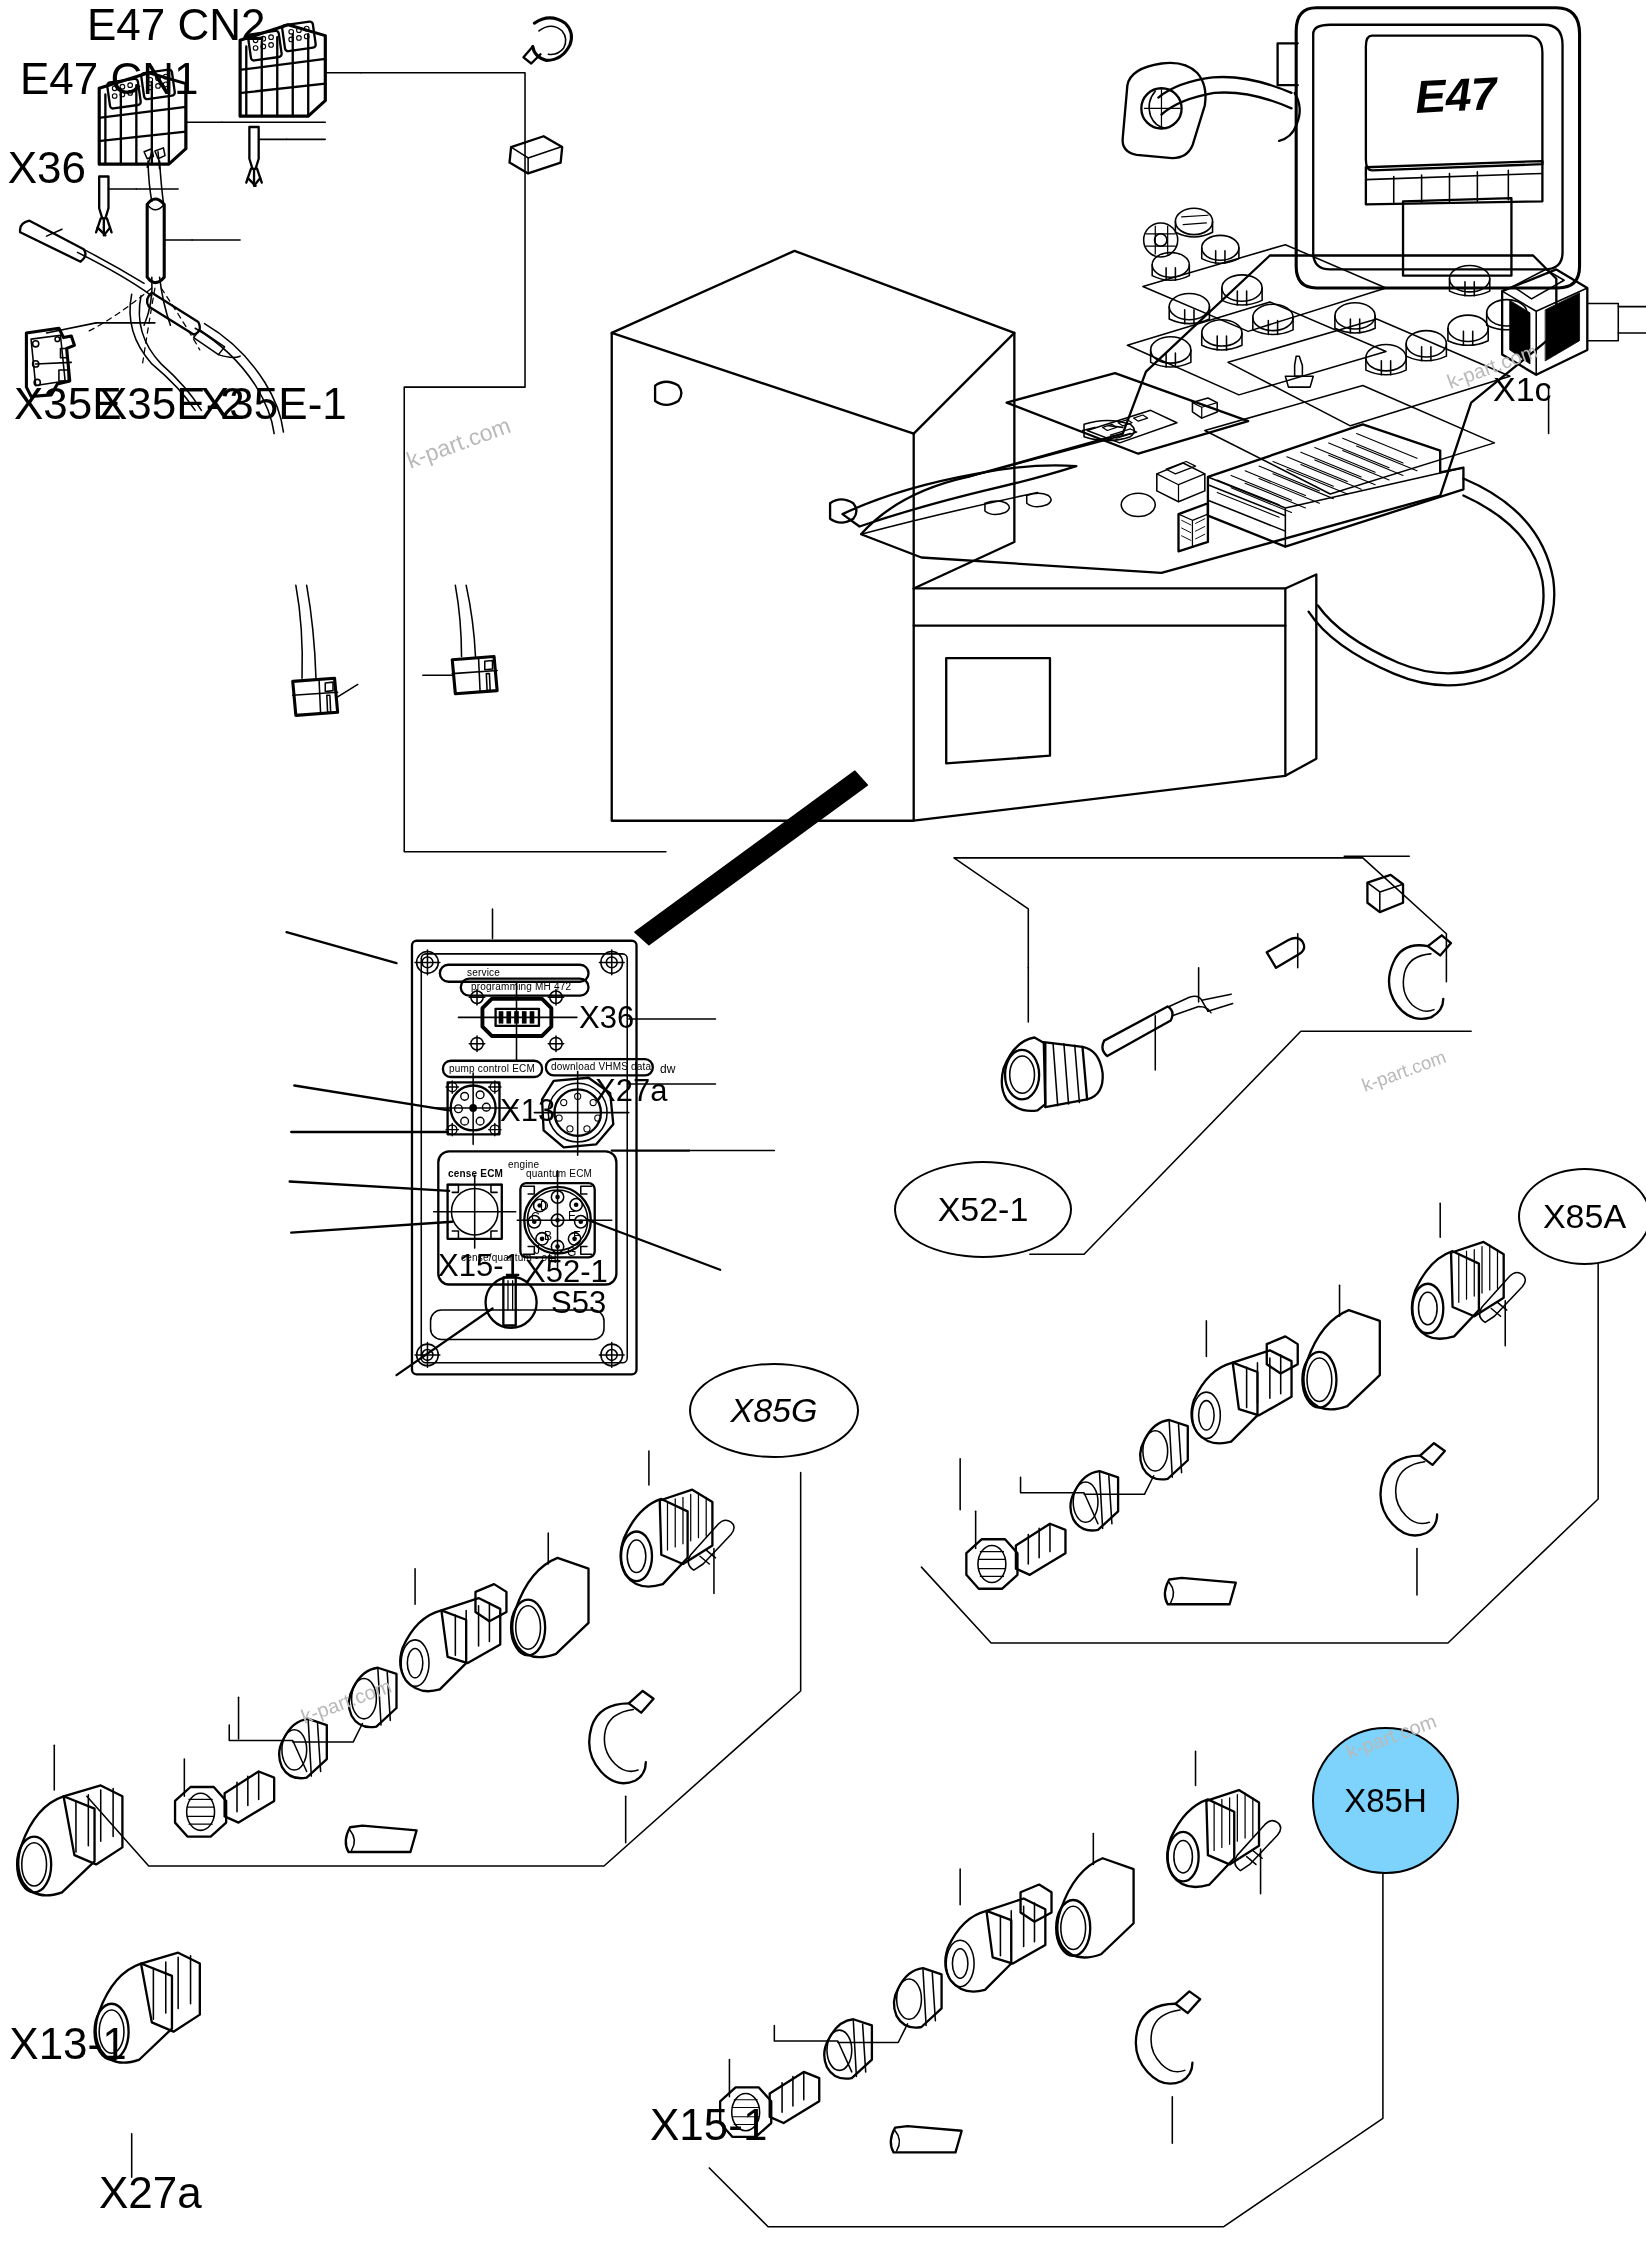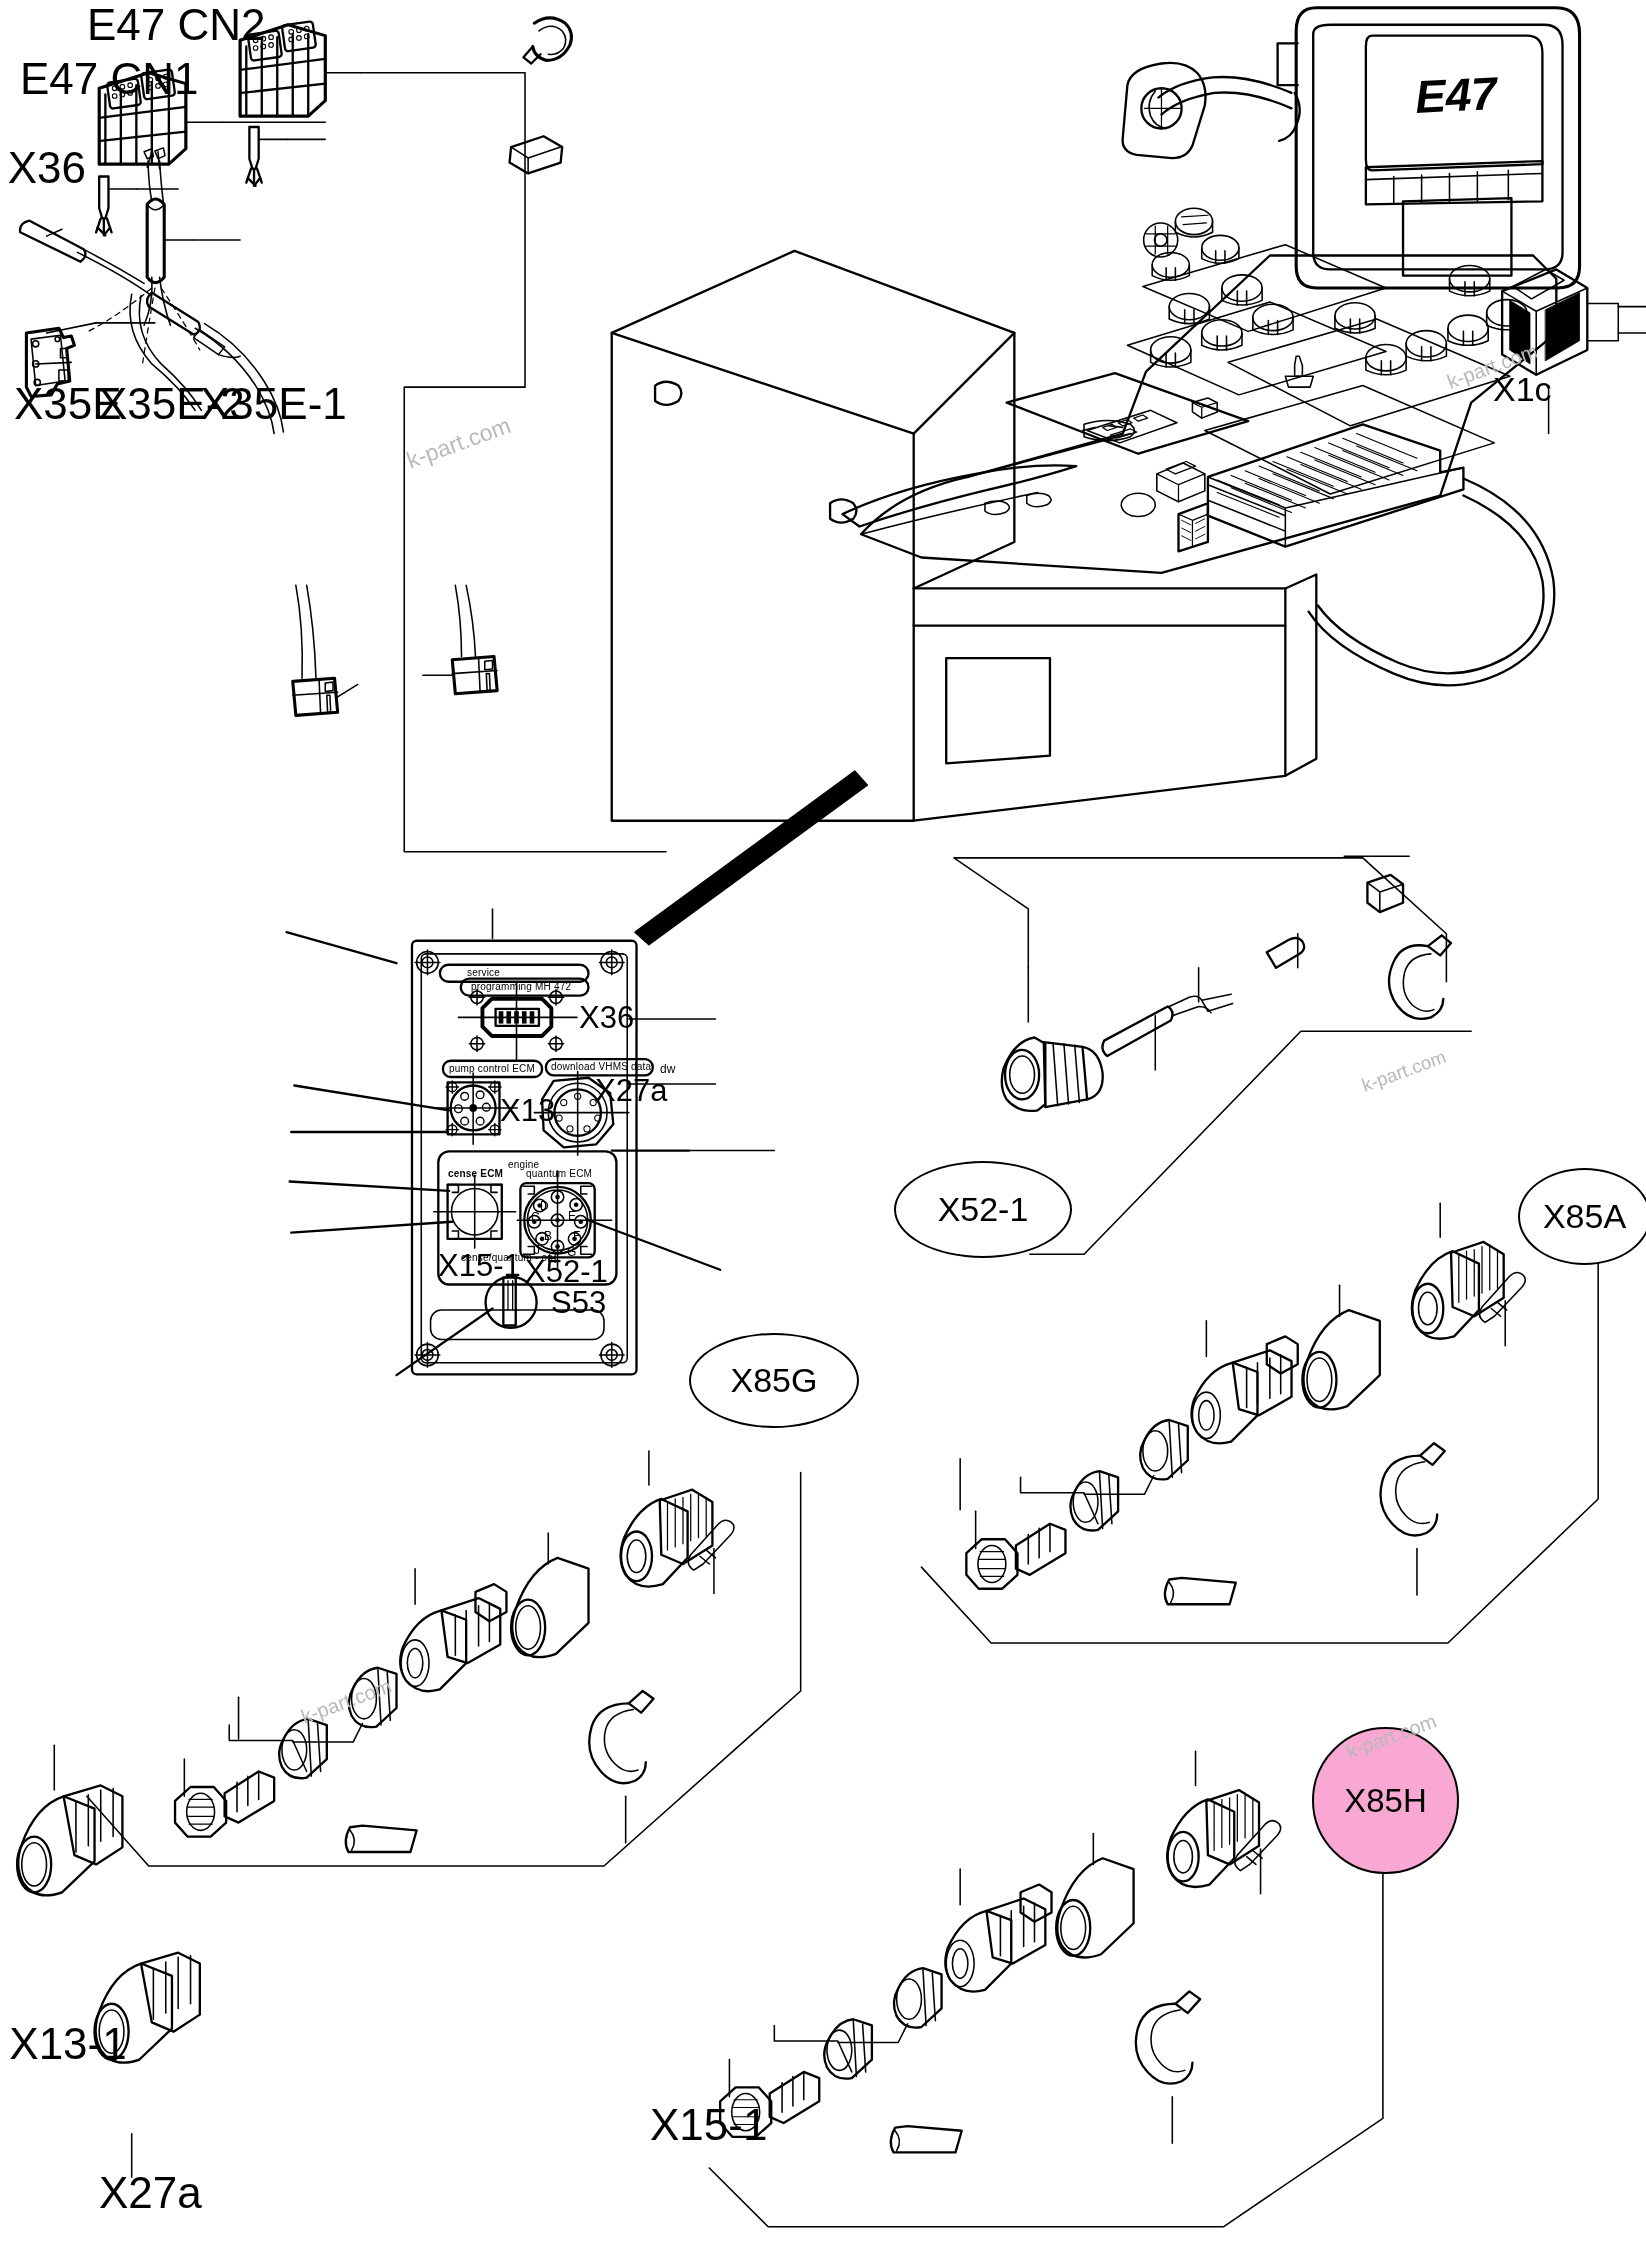--- a/index.html
+++ b/index.html
@@ -12,21 +12,21 @@
   .big2{font-size:34px;}
   .mid{font-size:31px;}
   .tiny{font-size:10px;letter-spacing:0.2px;}
   .tiny2{font-size:12px;}
   .wm{position:absolute;color:#b9b9b9;font-size:23px;font-family:"Liberation Sans",sans-serif;
       transform:rotate(-20deg);transform-origin:0 0;white-space:nowrap;pointer-events:none;}
   .e47txt{position:absolute;font-style:italic;font-weight:bold;font-size:46px;
           font-family:"Liberation Sans",sans-serif;color:#000;transform:rotate(-3deg);}
   .oval{position:absolute;border:2.3px solid #000;border-radius:50%;background:#fff;
         display:flex;align-items:center;justify-content:center;font-size:34px;color:#000;}
-  .circ{position:absolute;border:2.3px solid #000;border-radius:50%;background:#f9a8d4;
+  .circ{position:absolute;border:2.3px solid #000;border-radius:50%;background:#7dd3fc;
         display:flex;align-items:center;justify-content:center;font-size:33px;color:#000;}
 </style>
 </head>
 <body>
 
 <div id="sheet">
 
 <svg viewBox="0 0 2127 2906" xmlns="http://www.w3.org/2000/svg">
   <g fill="none" stroke="#000" stroke-width="3" stroke-linejoin="round" stroke-linecap="round">
 
@@ -769,21 +769,21 @@
 <div class="lbl tiny2" style="left:531px;top:1210px;">C</div>
 <div class="lbl tiny2" style="left:568px;top:1209px;">E</div>
 <div class="lbl tiny2" style="left:544px;top:1229px;">B</div>
 <div class="lbl tiny2" style="left:573px;top:1229px;">F</div>
 <div class="lbl tiny2" style="left:534px;top:1243px;">J</div>
 <div class="lbl tiny2" style="left:567px;top:1245px;">G</div>
 <div class="lbl tiny2" style="left:548px;top:1252px;">H</div>
 
 <div class="oval" style="left:894px;top:1161px;width:174px;height:93px;">X52-1</div>
 <div class="oval" style="left:1518px;top:1168px;width:129px;height:93px;">X85A</div>
-<div class="oval" style="left:689px;top:1333px;width:166px;height:91px;">X85G</div>
+<div class="oval" style="left:689px;top:1363px;width:166px;height:91px;font-style:italic;">X85G</div>
 <div class="circ" style="left:1312px;top:1727px;width:143px;height:143px;">X85H</div>
 
 <div class="wm" style="left:403px;top:449px;font-size:23px;">k-part.com</div>
 <div class="wm" style="left:1444px;top:372px;font-size:20px;">k-part.com</div>
 <div class="wm" style="left:1359px;top:1076px;font-size:18.6px;">k-part.com</div>
 <div class="wm" style="left:298px;top:1707px;font-size:20px;">k-part.com</div>
 <div class="wm" style="left:1343px;top:1742px;font-size:20px;">k-part.com</div>
 
 </div>
 

